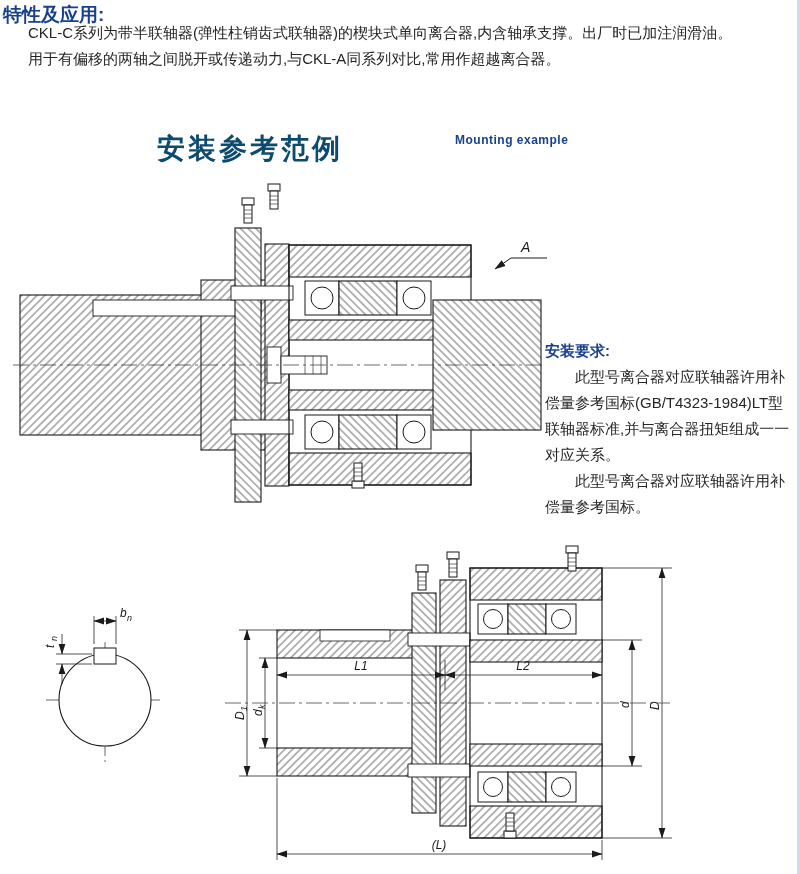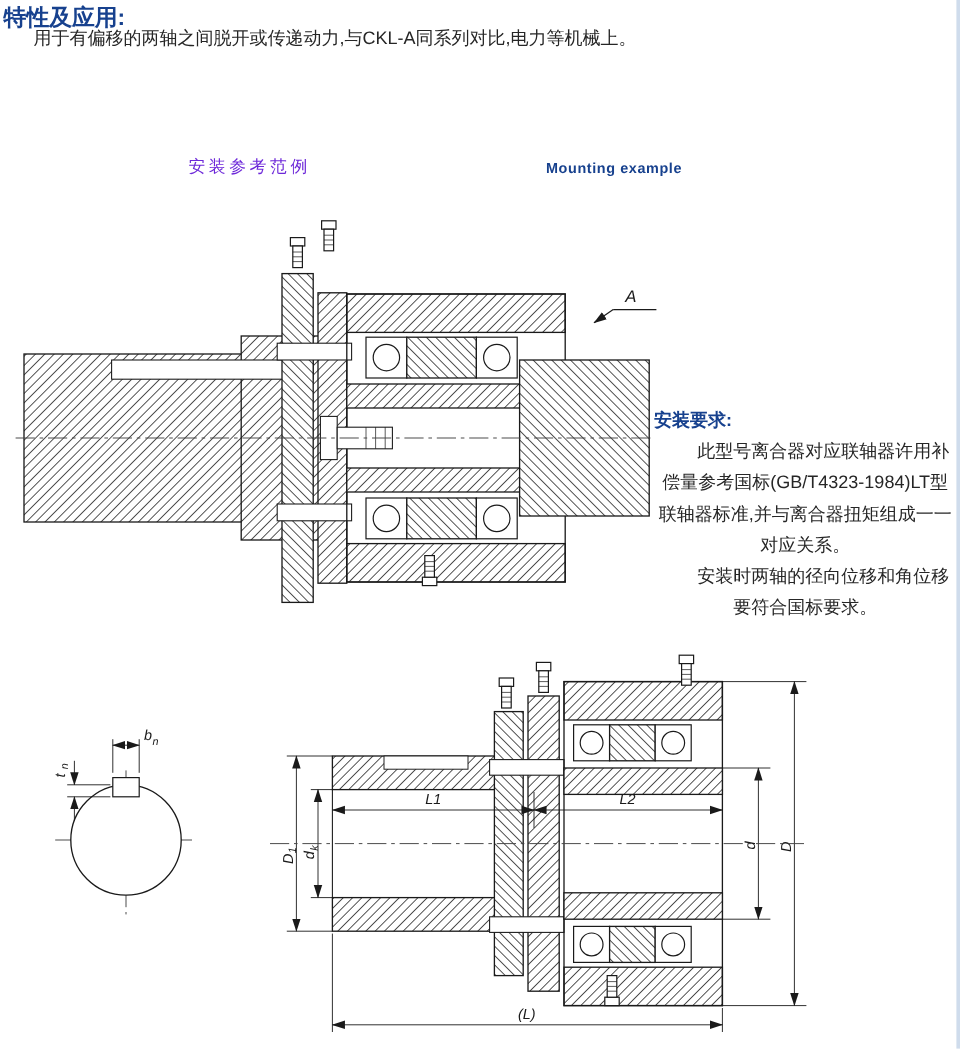--- a/index.html
+++ b/index.html
@@ -4,39 +4,40 @@
 <style>
   html,body{margin:0;padding:0;}
   body{
     width:800px;height:874px;position:relative;overflow:hidden;
     background:#ffffff;color:#262626;
     font-family:"Liberation Sans","DejaVu Sans",sans-serif;
   }
   .sec-title{position:absolute;left:2px;top:1px;margin:1px;font-size:19px;font-weight:bold;color:#17418e;}
   .paras{position:absolute;left:28px;top:20px;width:762px;}
   .paras p{margin:0;font-size:15px;line-height:26px;color:#262626;}
-  .title-cn{position:absolute;left:157px;top:130px;font-size:14px;font-weight:normal;color:#6d28d9;letter-spacing:3px;}
+  .title-cn{position:absolute;left:157px;top:130px;font-size:28px;font-weight:bold;color:#0c4a6e;letter-spacing:3px;}
   .title-en{position:absolute;left:455px;top:133px;font-size:12px;font-weight:bold;color:#17418e;letter-spacing:.5px;}
   .dwg1{position:absolute;left:5px;top:168px;}
   .dwg2{position:absolute;left:10px;top:538px;}
   .install{position:absolute;left:545px;top:338px;width:252px;}
   .install .install-title{font-size:15px;font-weight:bold;color:#17418e;line-height:26px;}
-  .install p{margin:0;font-size:15px;line-height:26px;color:#262626;text-indent:2em;text-align:center;}
+  .install p{margin:0;font-size:15px;line-height:26px;color:#262626;text-indent:2em;}
   .edge-strip{position:absolute;right:0;top:0;width:3px;height:874px;background:#cfdcec;}
   svg text{fill:#1a1a1a;}
 </style>
 </head>
 <body>
 
 <div class="page">
 
   <h1 class="sec-title">特性及应用:</h1>
 
   <div class="paras">
-    <p>用于有偏移的两轴之间脱开或传递动力,与CKL-A同系列对比,电力等机械上。</p>
+    <p>CKL-C系列为带半联轴器(弹性柱销齿式联轴器)的楔块式单向离合器,内含轴承支撑。出厂时已加注润滑油。</p>
+    <p>用于有偏移的两轴之间脱开或传递动力,与CKL-A同系列对比,常用作超越离合器。</p>
   </div>
 
   <div class="title-cn">安装参考范例</div>
   <div class="title-en">Mounting example</div>
 
   <svg class="dwg1" viewBox="0 0 545 345" width="545" height="345">
     <defs>
       <pattern id="ph1" width="5.5" height="5.5" patternUnits="userSpaceOnUse" patternTransform="rotate(45)">
         <rect width="5.5" height="5.5" fill="#ffffff"></rect>
         <line x1="2.75" y1="0" x2="2.75" y2="5.5" stroke="#4a4a4a" stroke-width="0.8"></line>
@@ -108,21 +109,21 @@
     <g>
       <text x="516" y="84" font-size="14" font-style="italic">A</text>
       <line x1="506" y1="90" x2="542" y2="90" stroke="#1a1a1a" stroke-width="1"></line>
       <line x1="506" y1="90" x2="490" y2="101" stroke="#1a1a1a" stroke-width="1" marker-end="url(#arw)"></line>
     </g>
   </svg>
 
   <div class="install">
     <div class="install-title">安装要求:</div>
     <p>此型号离合器对应联轴器许用补偿量参考国标(GB/T4323-1984)LT型联轴器标准,并与离合器扭矩组成一一对应关系。</p>
-    <p>安装时两轴的径向位移和角位移要符合国标要求。</p>
+    <p>此型号离合器对应联轴器许用补偿量参考国标。</p>
   </div>
 
   <svg class="dwg2" viewBox="0 0 780 334" width="780" height="334">
     <defs>
       <pattern id="qh1" width="5.5" height="5.5" patternUnits="userSpaceOnUse" patternTransform="rotate(45)">
         <rect width="5.5" height="5.5" fill="#ffffff"></rect>
         <line x1="2.75" y1="0" x2="2.75" y2="5.5" stroke="#4a4a4a" stroke-width="0.8"></line>
       </pattern>
       <pattern id="qh2" width="5.5" height="5.5" patternUnits="userSpaceOnUse" patternTransform="rotate(-45)">
         <rect width="5.5" height="5.5" fill="#ffffff"></rect>

